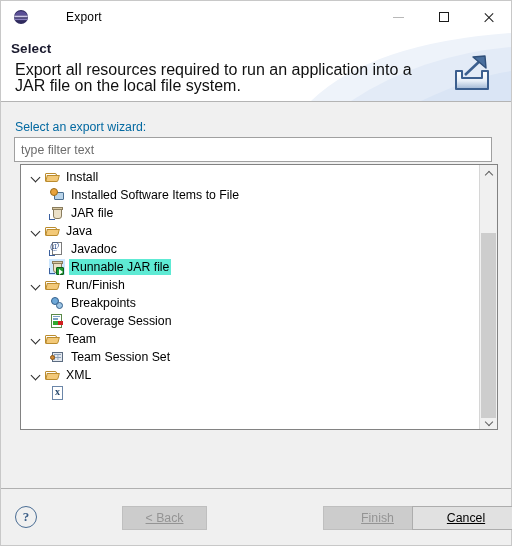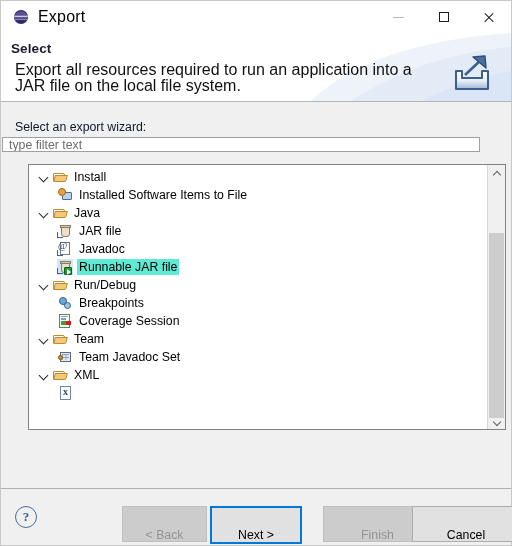--- a/index.html
+++ b/index.html
@@ -42,23 +42,24 @@
     padding-left: 12px;
     gap: 9px;
   }
   .eclipse-icon {
     width: 16px;
     height: 16px;
     position: relative;
     flex: 0 0 auto;
   }
   .title-text {
-    font-size: 16px;
+    font-size: 12px;
     color: #000;
     letter-spacing: .2px;
+    margin-left: 28px;
   }
   .win-controls {
     margin-left: auto;
     display: flex;
     height: 32px;
   }
   .win-btn {
     width: 45px;
     height: 32px;
     display: flex;
@@ -138,43 +139,43 @@
   .body-area {
     flex: 1 1 auto;
     position: relative;
     background: #f0f0f0;
   }
   .field-label {
     position: absolute;
     left: 14px;
     top: 18px;
     font-size: 12.3px;
-    color: #0f172a;
+    color: #0369a1;
   }
   .filter-input {
     position: absolute;
-    left: 1px;
+    left: 13px;
     top: 35px;
     width: 478px;
-    height: 15px;
+    height: 25px;
     box-sizing: border-box;
     border: 1px solid #a0a0a0;
     background: #fff;
     font-family: "Liberation Sans", sans-serif;
     font-size: 12.3px;
     color: #000;
     padding: 0 6px;
     outline: none;
   }
   .filter-input::placeholder { color: #6d6d6d; opacity: 1; }
 
   
   .tree-frame {
     position: absolute;
-    left: 27px;
+    left: 19px;
     top: 62px;
     width: 478px;
     height: 266px;
     box-sizing: border-box;
     border: 1px solid #828282;
     background: #ffffff;
     display: flex;
   }
   .tree-content {
     flex: 1 1 auto;
@@ -521,21 +522,22 @@
     top: 17px;
     height: 24px;
     box-sizing: border-box;
     font-family: "Liberation Sans", sans-serif;
     font-size: 12.3px;
     text-align: center;
     line-height: 22px;
     background: #e1e1e1;
     border: 1px solid #adadad;
     color: #000;
-    padding: 17px;
+    padding: 0;
+    text-decoration: underline;
   }
   .btn.disabled {
     background: #cccccc;
     border-color: #bfbfbf;
     color: #949494;
   }
   .btn.focused {
     background: #e1e1e1;
     border: 2px solid #0078d7;
     line-height: 20px;
@@ -612,52 +614,52 @@
           <span class="expander"></span>
           <span class="row-icon ico-folder"></span>
           <span class="row-label">Install</span>
         </div>
 
         <div class="tree-row child">
           <span class="row-icon ico-software"></span>
           <span class="row-label">Installed Software Items to File</span>
         </div>
 
-        <div class="tree-row">
-          <span class="expander"></span>
-          <span class="row-icon ico-folder"></span>
-          <span class="row-label">Java</span>
-        </div>
-
         <div class="tree-row child">
           <span class="row-icon ico-jar">
               <i class="corner"></i>
             </span>
           <span class="row-label">JAR file</span>
+        </div>
+
+        <div class="tree-row">
+          <span class="expander"></span>
+          <span class="row-icon ico-folder"></span>
+          <span class="row-label">Java</span>
         </div>
 
         <div class="tree-row child">
           <span class="row-icon ico-javadoc">
               <i class="corner"></i>
             </span>
           <span class="row-label">Javadoc</span>
         </div>
 
         <div class="tree-row child selected">
           <span class="row-icon ico-jar">
               <i class="corner"></i>
               <i class="runarrow"></i>
             </span>
           <span class="row-label">Runnable JAR file</span>
         </div>
 
         <div class="tree-row">
           <span class="expander"></span>
           <span class="row-icon ico-folder"></span>
-          <span class="row-label">Run/Debug</span>
+          <span class="row-label">Run/Finish</span>
         </div>
 
         <div class="tree-row child">
           <span class="row-icon ico-breakpoint"></span>
           <span class="row-label">Breakpoints</span>
         </div>
 
         <div class="tree-row child">
           <span class="row-icon ico-coverage">
             <i class="line1"></i>
@@ -672,21 +674,21 @@
         <div class="tree-row">
           <span class="expander"></span>
           <span class="row-icon ico-folder"></span>
           <span class="row-label">Team</span>
         </div>
 
         <div class="tree-row child">
           <span class="row-icon ico-team">
               <i class="grid"></i>
             </span>
-          <span class="row-label">Team Javadoc Set</span>
+          <span class="row-label">Team Session Set</span>
         </div>
 
         <div class="tree-row">
           <span class="expander"></span>
           <span class="row-icon ico-folder"></span>
           <span class="row-label">XML</span>
         </div>
 
         <div class="tree-row child">
           <span class="row-icon ico-xml"></span>
@@ -702,18 +704,17 @@
         <div class="sb-arrow down">
           <span class="sb-chev"></span>
         </div>
       </div>
     </div>
   </div>
 
   <div class="button-bar">
     <div class="help-icon">?</div>
     <button id="btn-back" class="btn disabled">&lt; Back</button>
-    <button id="btn-next" class="btn focused">Next &gt;</button>
     <button id="btn-finish" class="btn disabled">Finish</button>
     <button id="btn-cancel" class="btn">Cancel</button>
   </div>
 
 </div>
 
 </body></html>

